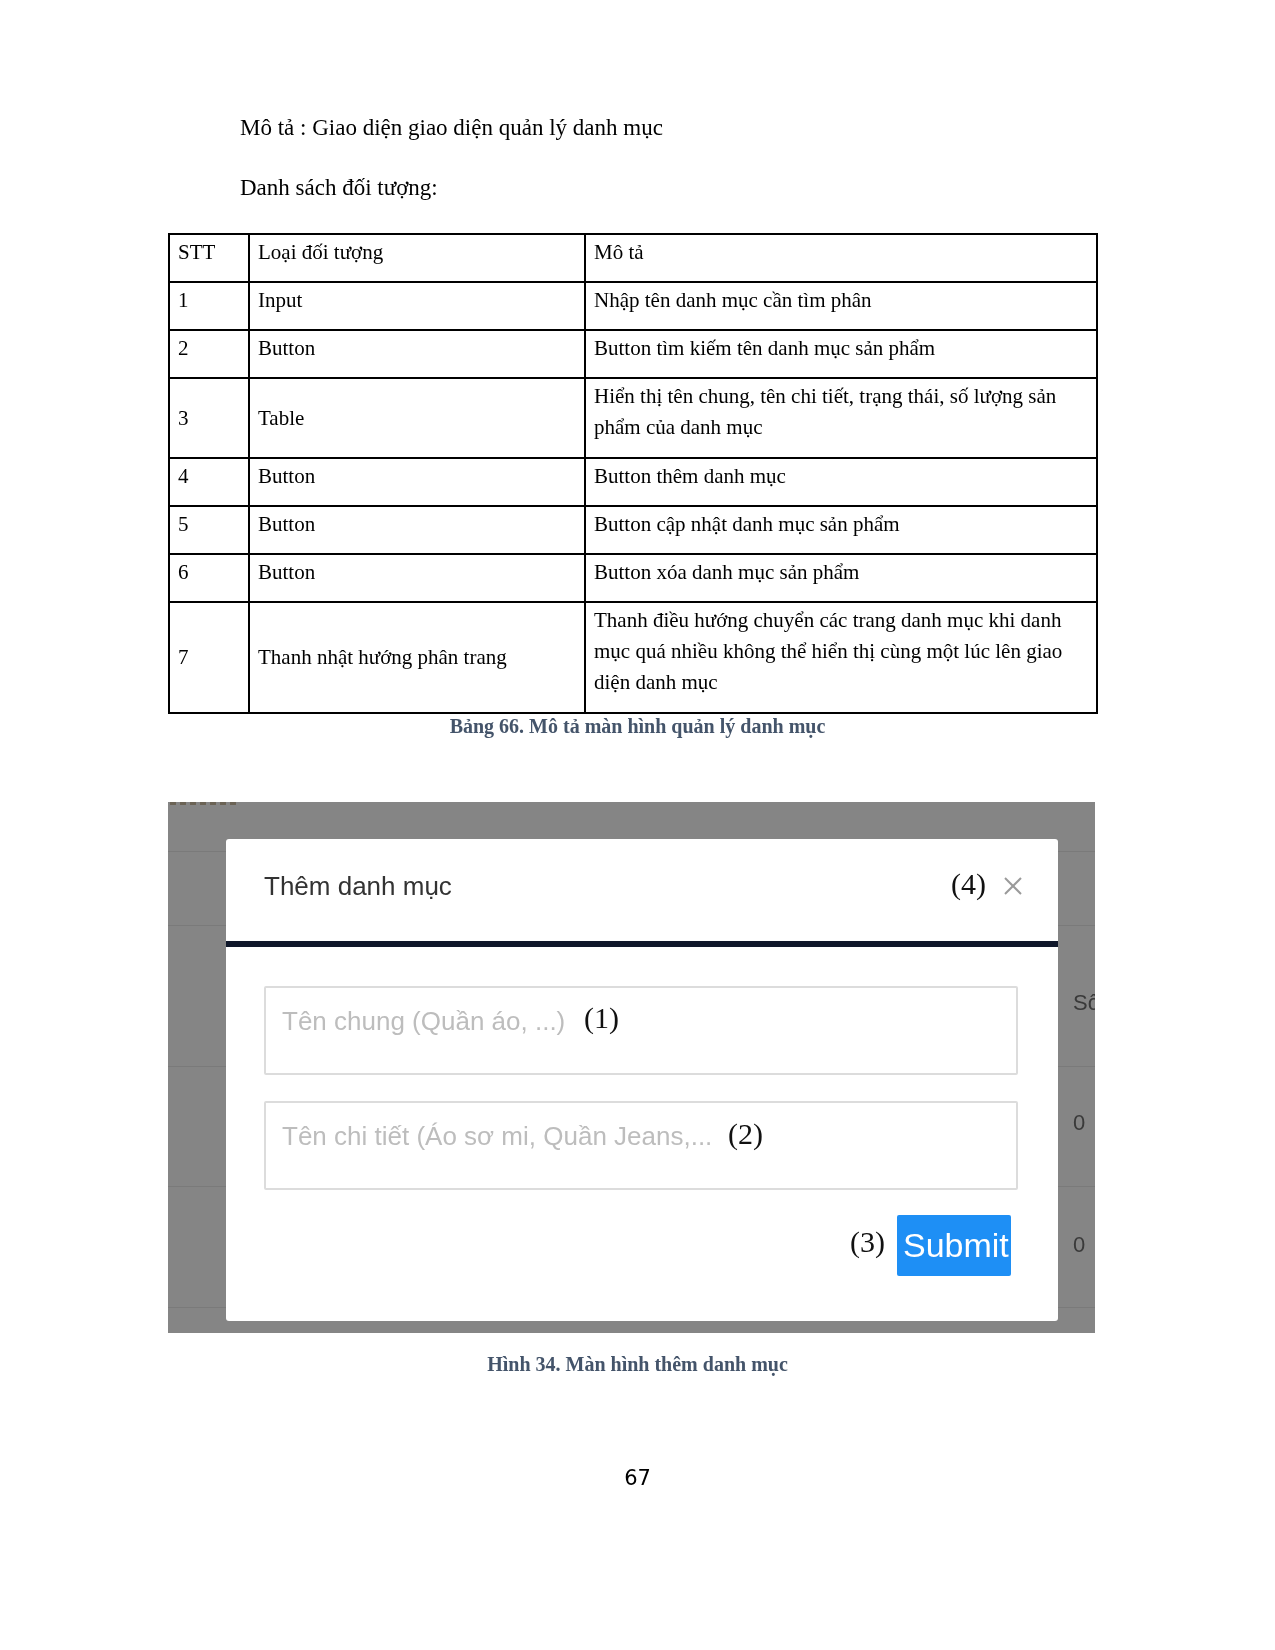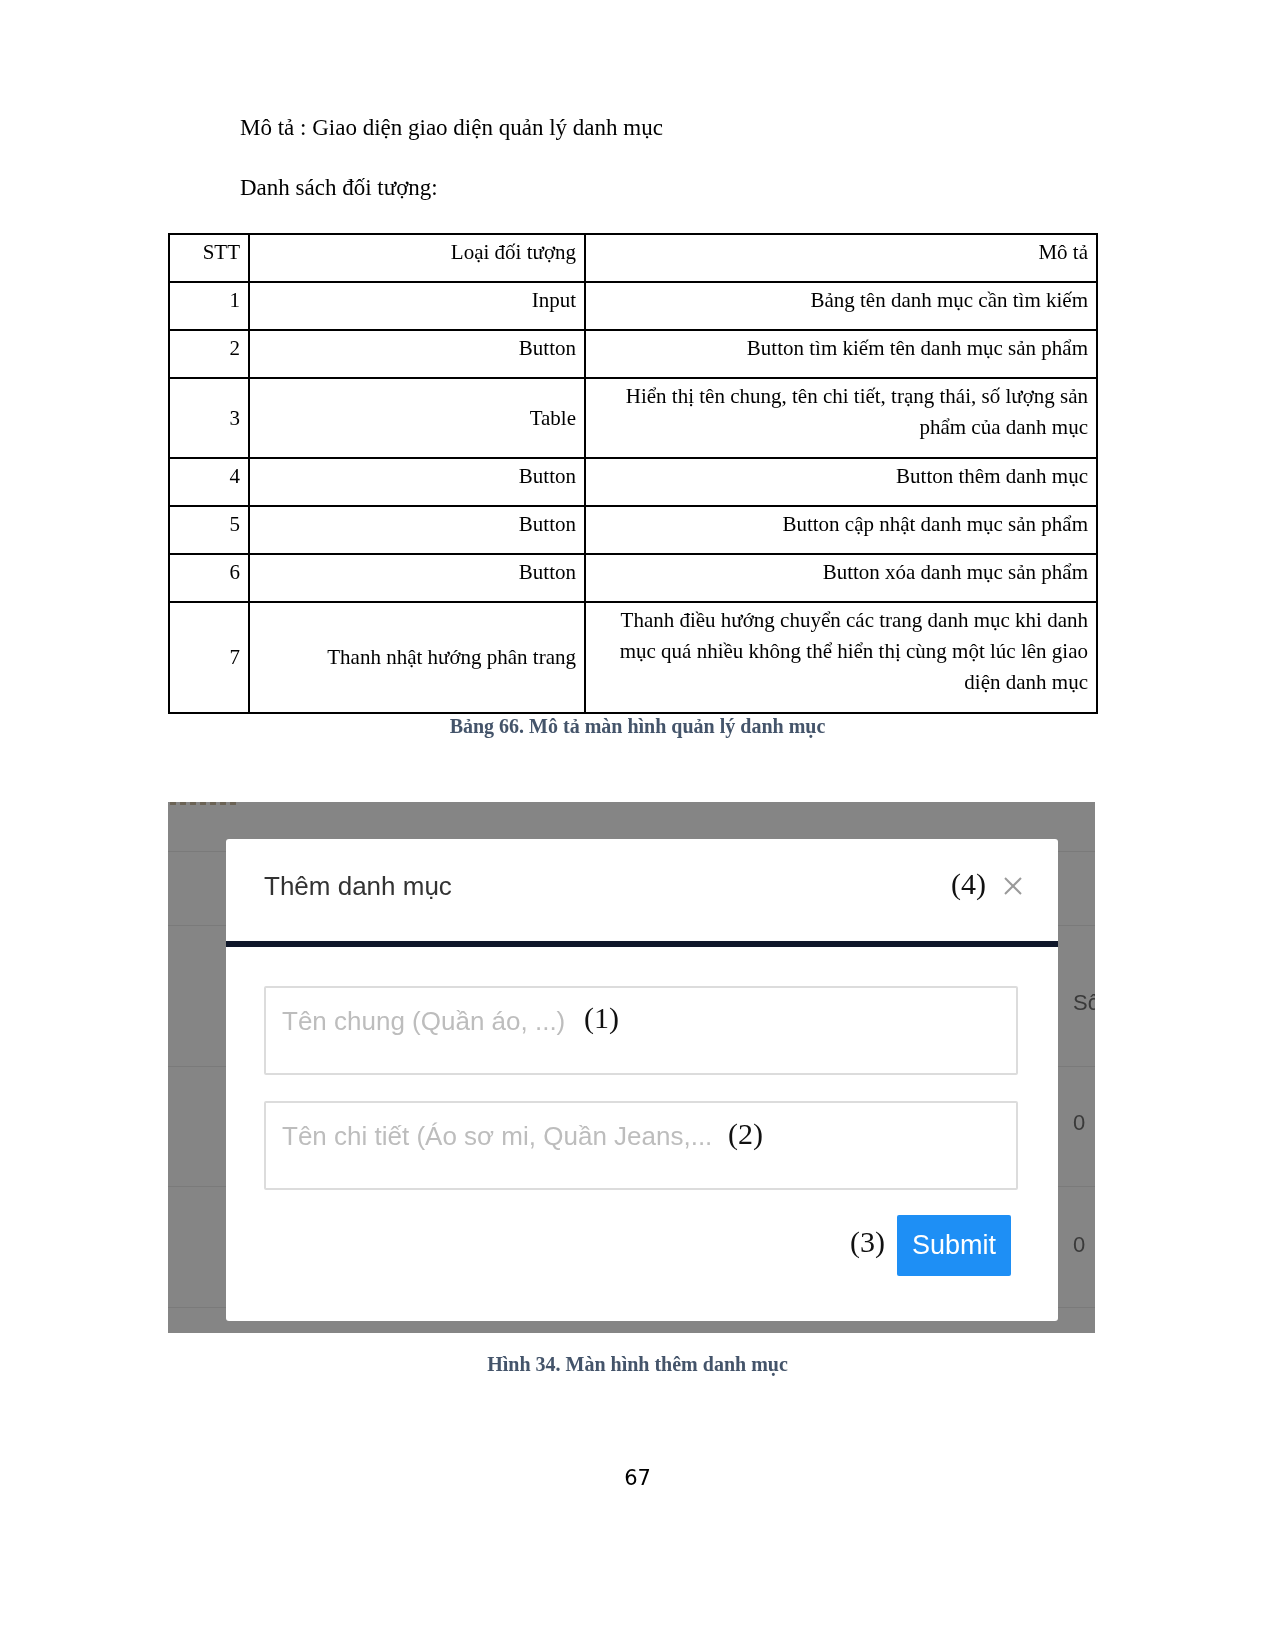--- a/index.html
+++ b/index.html
@@ -4,21 +4,21 @@
 <style>
   html, body { margin: 0; padding: 0; background: #ffffff; }
   body { width: 1275px; height: 1650px; position: relative; overflow: hidden;
          font-family: "Liberation Serif", "DejaVu Serif", serif; color: #000; }
   .para { position: absolute; left: 240px; font-size: 23px; line-height: 30px; white-space: nowrap; }
   #p1 { top: 113px; }
   #p2 { top: 173px; }
 
   table.desc { position: absolute; left: 168px; top: 233px; width: 928px;
                border-collapse: collapse; font-size: 21px; table-layout: fixed; }
-  table.desc td, table.desc th { border: 2px solid #000; text-align: right;
+  table.desc td, table.desc th { border: 2px solid #000; text-align: left;
                vertical-align: top; padding: 2px 8px 0 8px; line-height: 31px; font-weight: normal; }
   table.desc col.c1 { width: 80px; }
   table.desc col.c2 { width: 336px; }
   table.desc col.c3 { width: 512px; }
   table.desc tr { height: 48px; }
   table.desc tr.tall2 { height: 80px; }
   table.desc tr.tall3 { height: 111px; }
   table.desc td.mid { vertical-align: middle; padding-top: 0; }
 
   .caption { position: absolute; left: 0; width: 1275px; text-align: center;
@@ -45,21 +45,21 @@
   .field { position: absolute; left: 38px; width: 754px; height: 89px;
            border: 2px solid #dcdcdc; border-radius: 2px; box-sizing: border-box; background: #fff; }
   .field input { border: none; outline: none; background: transparent; font-family: "Liberation Sans", sans-serif;
                  font-size: 26px; color: #333; position: absolute; left: 16px; top: 18px; width: 430px; padding: 0; }
   .field input::placeholder { color: #bdbdbd; }
   #field1 { top: 147px; }
   #field2 { top: 262px; }
 
   .submit { position: absolute; left: 671px; top: 376px; width: 114px; height: 61px;
             background: #1e8ff5; color: #fff; border: none; border-radius: 2px;
-            font-family: "Liberation Sans", sans-serif; font-size: 27px; cursor: pointer; }
+            font-family: "Liberation Sans", sans-serif; font-size: 34px; cursor: pointer; }
 
   .pagenum { position: absolute; left: 0; width: 1275px; top: 1466px; text-align: center;
              font-family: "DejaVu Sans", sans-serif; font-size: 21px; }
 </style>
 </head>
 <body>
 
 <div class="para" id="p1">Mô tả : Giao diện giao diện quản lý danh mục</div>
 <div class="para" id="p2">Danh sách đối tượng:</div>
 
@@ -71,21 +71,21 @@
     </colgroup>
   <tbody>
       <tr>
     <th>STT</th>
     <th>Loại đối tượng</th>
     <th>Mô tả</th>
   </tr>
   <tr>
     <td>1</td>
     <td>Input</td>
-    <td>Bảng tên danh mục cần tìm kiếm</td>
+    <td>Nhập tên danh mục cần tìm phân</td>
   </tr>
   <tr>
     <td>2</td>
     <td>Button</td>
     <td>Button tìm kiếm tên danh mục sản phẩm</td>
   </tr>
   <tr class="tall2">
     <td class="mid">3</td>
     <td class="mid">Table</td>
     <td>Hiển thị tên chung, tên chi tiết, trạng thái, số lượng sản phẩm của danh mục</td>

